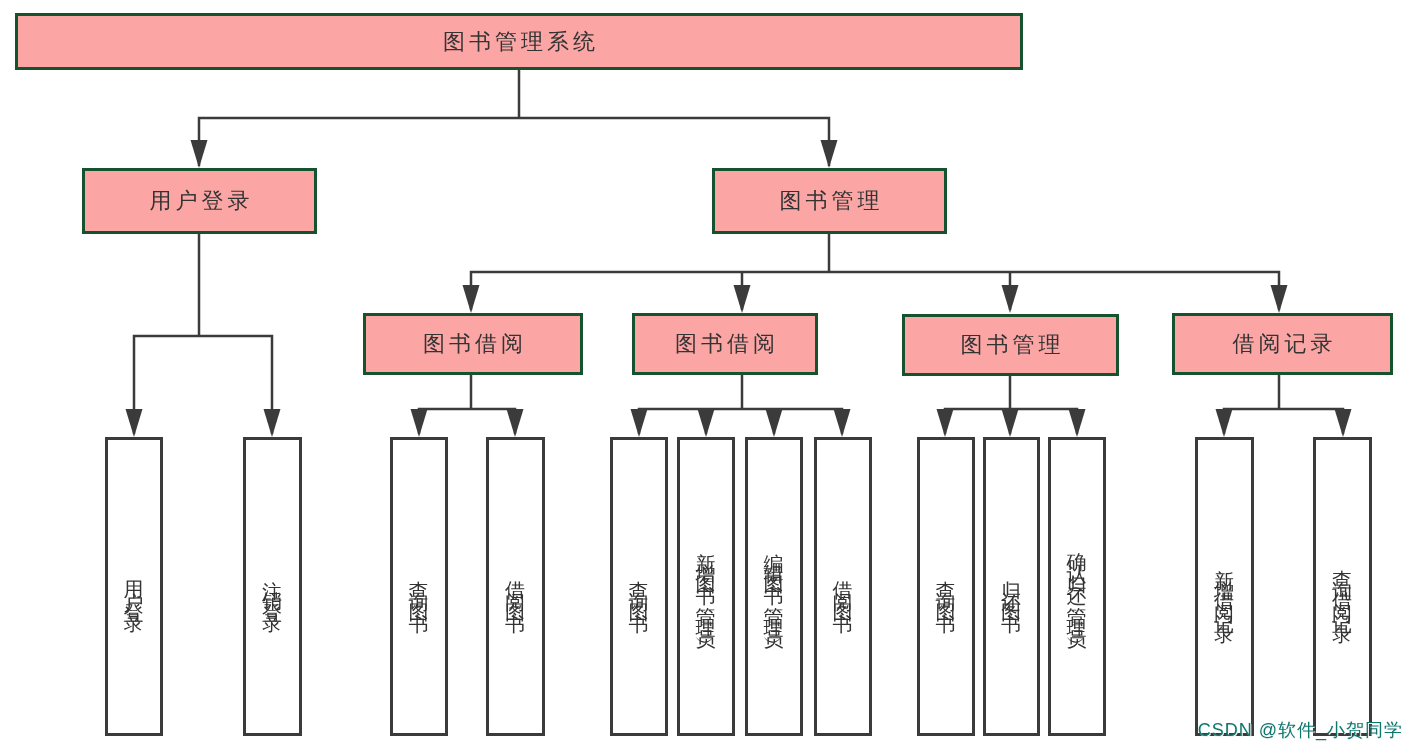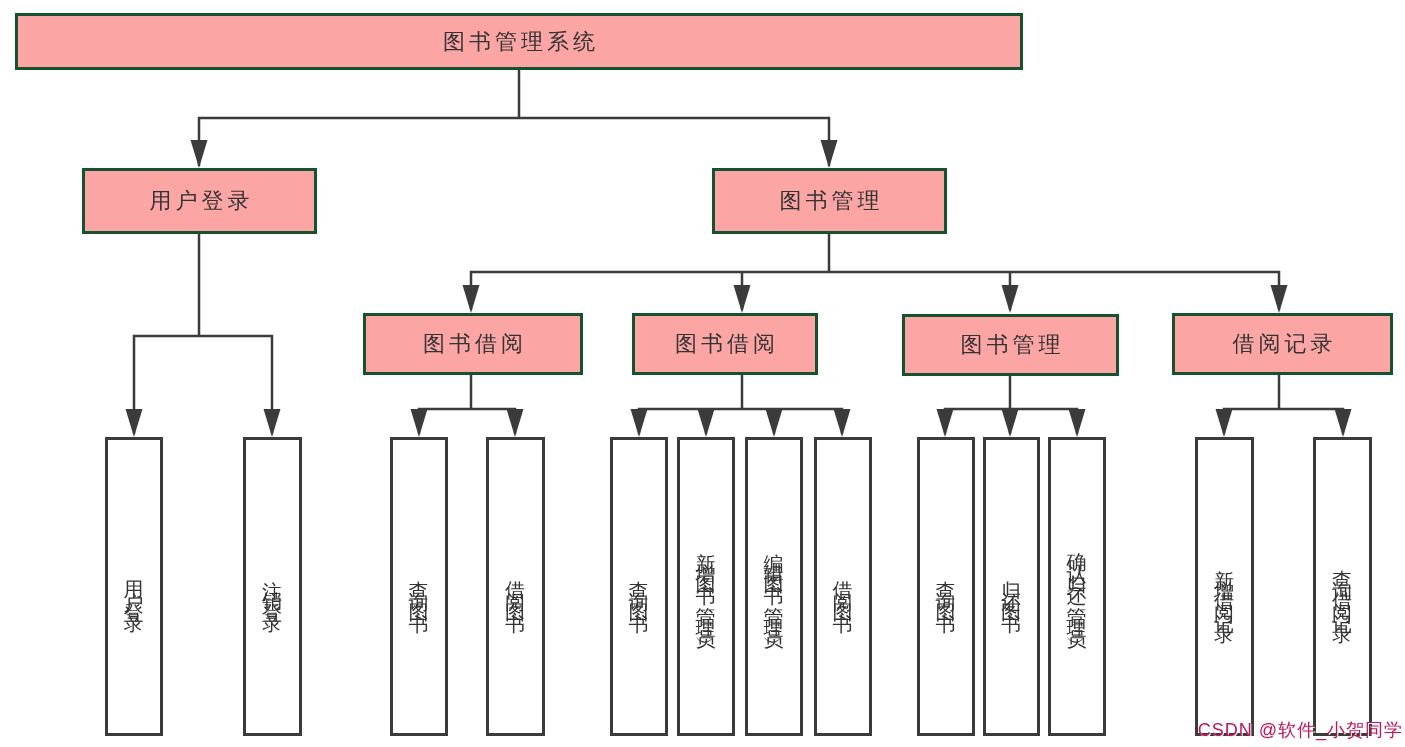--- a/index.html
+++ b/index.html
@@ -58,21 +58,21 @@
     font-size: 20px;
     line-height: 1;
     letter-spacing: 11px;
     white-space: nowrap;
   }
   .watermark {
     position: absolute;
     right: 2px;
     bottom: 5px;
     z-index: 2;
-    color: #be185d;
+    color: #0f766e;
     font-size: 18px;
     letter-spacing: 1px;
     text-shadow: 1px 1px 0 #f2f2f2;
     white-space: nowrap;
   }
   .cline {
     fill: none;
     stroke: #3b3b3b;
     stroke-width: 2.5;
   }

